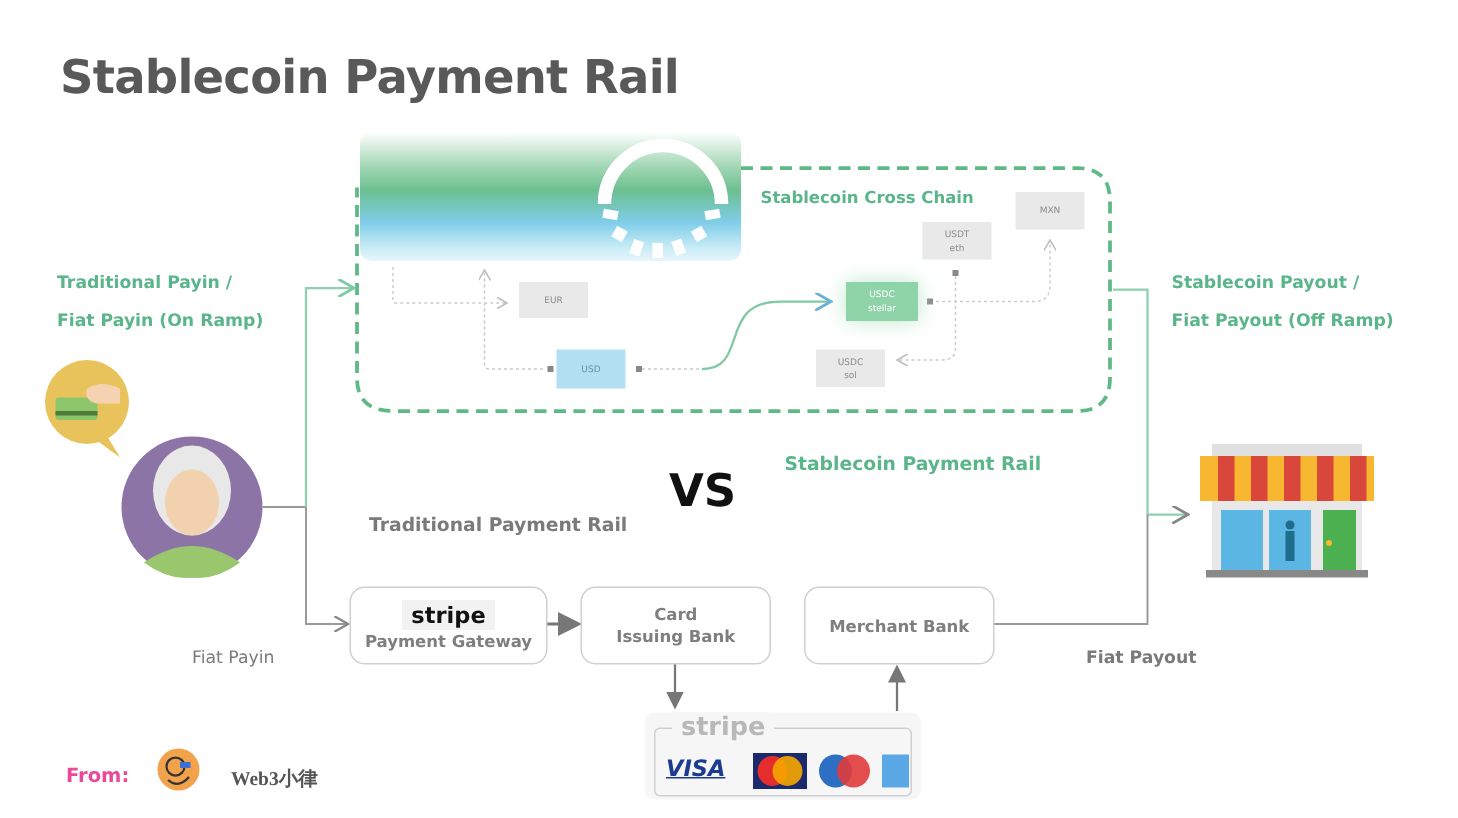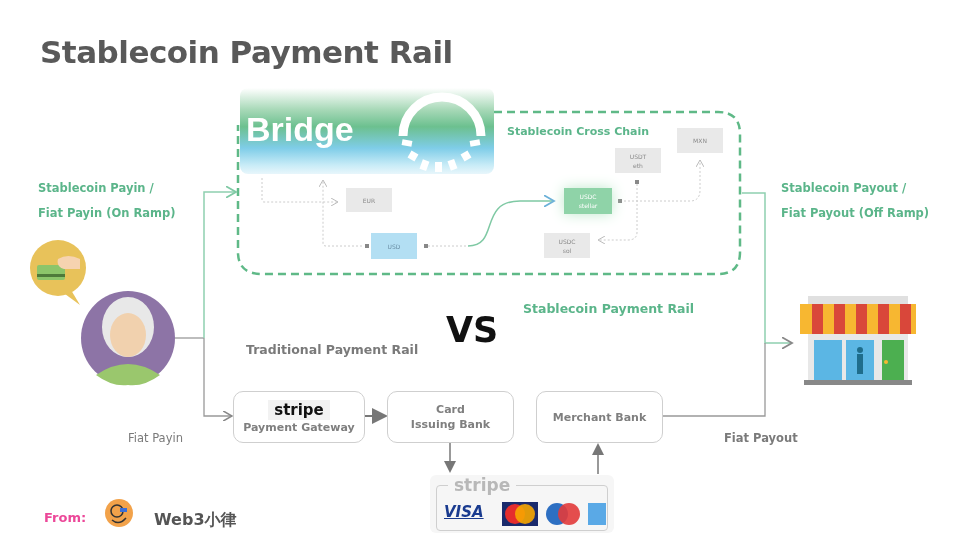--- a/index.html
+++ b/index.html
@@ -7,21 +7,21 @@
   .abs{position:absolute;}
   .title{left:40px;top:34px;font-size:31px;font-weight:bold;color:#595959;letter-spacing:-0.5px;}
   .green{color:#5bb58a;}
   .lbl{font-size:12.5px;font-weight:bold;}
   .gray{color:#7a7a7a;}
   .box{position:absolute;border:1.5px solid #cfcfcf;border-radius:10px;background:#fff;color:#7f7f7f;font-size:11px;font-weight:bold;text-align:center;display:flex;flex-direction:column;align-items:center;justify-content:center;line-height:15px;}
   .chip{position:absolute;background:#e9e9e9;color:#8a8a8a;font-size:6px;text-align:center;display:flex;flex-direction:column;align-items:center;justify-content:center;line-height:9px;}
   .bridge{left:240px;top:88px;width:254px;height:86px;border-radius:8px;overflow:hidden;
     background:linear-gradient(180deg,#ffffff 0%,#a8d9b8 25%,#6cc08f 45%,#7fcde8 70%,#c9ecf7 90%,#e8f6fb 100%);}
   .bridge-text{position:absolute;left:6px;top:22px;font-size:34px;font-weight:bold;color:#fff;font-family:"Liberation Sans",sans-serif;}
-  .vs{left:446px;top:310px;font-size:35px;font-weight:bold;color:#111;}
+  .vs{left:446px;top:310px;font-size:30px;font-weight:bold;color:#111;}
   svg{position:absolute;left:0;top:0;}
 </style>
 </head>
 <body>
 
 <div class="abs title">Stablecoin Payment Rail</div>
 
 <svg width="972" height="545">
   <defs>
     <marker id="ag" markerWidth="8" markerHeight="8" refX="7" refY="4" orient="auto">
@@ -60,21 +60,20 @@
   <path d="M468,246 C500,246 478,201 520,201 L554,201" stroke="#7fc9a4" stroke-width="1.5" fill="none" marker-end="url(#alb)"></path>
   <path d="M624,201 L690,201 Q700,201 700,190 L700,160" stroke="#ccc" stroke-width="1" stroke-dasharray="2,2" fill="none" marker-end="url(#al)"></path>
   <path d="M637,184 L637,232 Q637,240 628,240 L598,240" stroke="#ccc" stroke-width="1" stroke-dasharray="2,2" fill="none" marker-end="url(#al)"></path>
   <rect x="365" y="244" width="4" height="4" fill="#888"></rect>
   <rect x="424" y="244" width="4" height="4" fill="#888"></rect>
   <rect x="618" y="199" width="4" height="4" fill="#888"></rect>
   <rect x="635" y="180" width="4" height="4" fill="#888"></rect>
 </svg>
 
 <div class="abs bridge">
-  <span class="bridge-text">Bridge</span>
   <svg width="254" height="86" style="left:0;top:0">
     <path d="M163,48 A39,39 0 0 1 241,48" fill="none" stroke="#fff" stroke-width="9"></path>
     <g fill="#fff">
       <rect x="162" y="52" width="10" height="6" transform="rotate(10 167 55)"></rect>
       <rect x="169" y="64" width="8" height="8" transform="rotate(30 173 68)"></rect>
       <rect x="181" y="72" width="7" height="10" transform="rotate(20 184 77)"></rect>
       <rect x="195" y="74" width="7" height="10"></rect>
       <rect x="209" y="72" width="7" height="10" transform="rotate(-20 212 77)"></rect>
       <rect x="222" y="64" width="8" height="8" transform="rotate(-30 226 68)"></rect>
       <rect x="230" y="52" width="10" height="6" transform="rotate(-10 235 55)"></rect>
@@ -99,21 +98,21 @@
     <span>eth</span>
   </div>
 <div class="chip" style="left:544px;top:233px;width:46px;height:25px;">
     <span>USDC</span>
     <span>sol</span>
   </div>
 <div class="chip" style="left:677px;top:128px;width:46px;height:25px;">
     <span>MXN</span>
   </div>
 
-<div class="abs lbl green" style="left:38px;top:181px;font-size:11.5px;">Stablecoin Payin /</div>
+<div class="abs lbl green" style="left:38px;top:181px;font-size:11.5px;">Traditional Payin /</div>
 <div class="abs lbl green" style="left:38px;top:206px;font-size:11.5px;">Fiat Payin (On Ramp)</div>
 <div class="abs lbl gray" style="left:128px;top:431px;font-size:11.5px;font-weight:normal;">Fiat Payin</div>
 
 <div class="abs lbl green" style="left:781px;top:181px;font-size:11.5px;">Stablecoin Payout /</div>
 <div class="abs lbl green" style="left:781px;top:206px;font-size:11.5px;">Fiat Payout (Off Ramp)</div>
 <div class="abs lbl gray" style="left:724px;top:431px;font-size:11.5px;font-weight:bold;">Fiat Payout</div>
 
 <svg width="180" height="220" style="left:20px;top:235px">
   <path d="M30,48 L60,70 L42,40 Z" fill="#e8c25a"></path>
   <circle cx="38" cy="33" r="28" fill="#e8c25a"></circle>
@@ -181,13 +180,13 @@
   <div class="abs" style="left:158px;top:28px;width:18px;height:22px;background:#5aa9e6;"></div>
 </div>
 
 <div class="abs" style="left:44px;top:510px;font-size:13px;font-weight:bold;color:#ec4899;">From:</div>
 <svg width="30" height="30" style="left:104px;top:498px">
   <circle cx="15" cy="15" r="14" fill="#f2a24a"></circle>
   <circle cx="13" cy="13" r="6" fill="none" stroke="#333" stroke-width="1.5"></circle>
   <rect x="16" y="10" width="7" height="4" fill="#3a6fd8"></rect>
   <path d="M8,22 Q15,28 22,20" fill="none" stroke="#333" stroke-width="1.5"></path>
 </svg>
-<div class="abs" style="left:154px;top:510px;font-size:16px;font-weight:bold;color:#555;">Web3小律</div>
+<div class="abs" style="left:154px;top:510px;font-size:13px;font-weight:bold;color:#555;font-family:Liberation Serif, serif;">Web3小律</div>
 
 </body></html>

